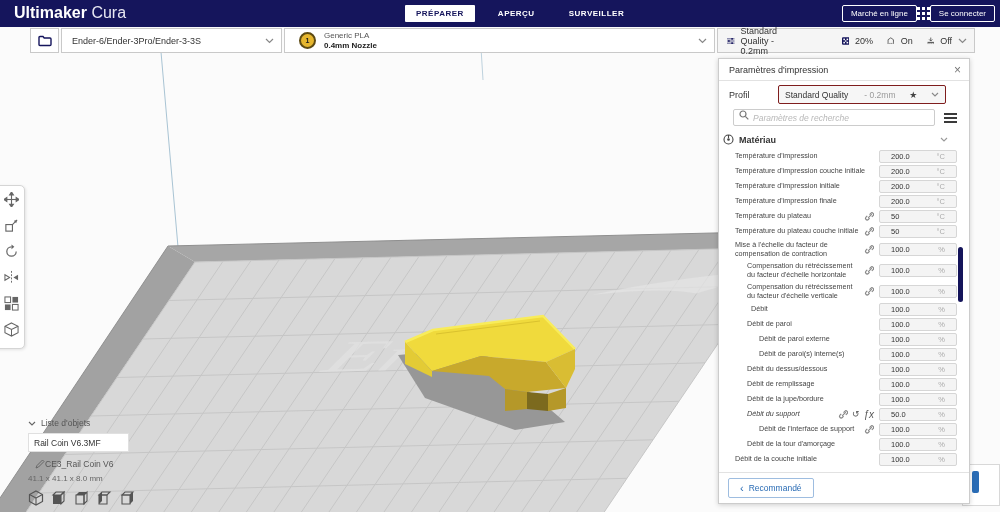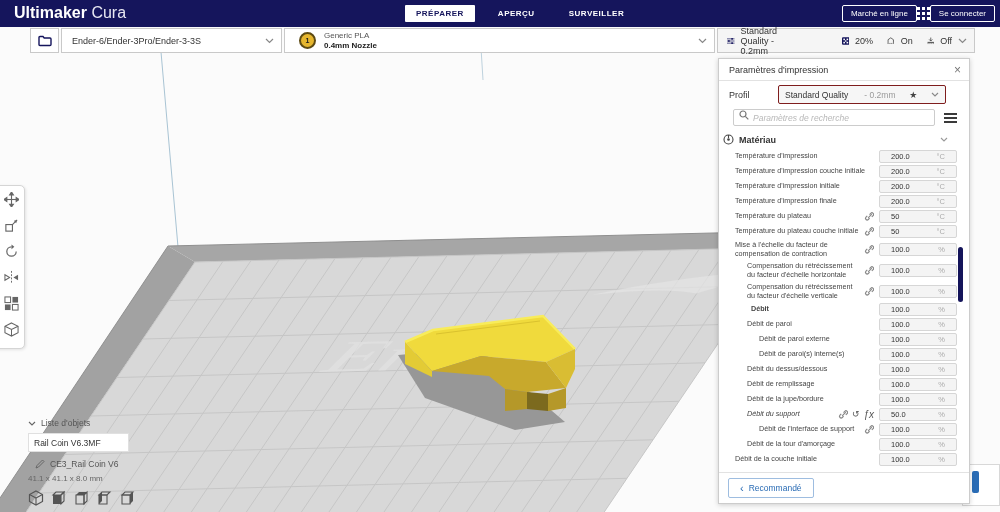--- a/index.html
+++ b/index.html
@@ -28,21 +28,21 @@
   .mat-top{font-size:8px;color:#555}.mat-bot{font-size:8px;font-weight:700;color:#222}
   .sq-label{font-size:9px;color:#333}
   .mini{font-size:9px;color:#333}
   
   .tool-col{position:absolute;left:-8px;top:185px;width:33px;height:164px;background:#fff;border:1px solid #d5d5d5;border-radius:0 5px 5px 0;box-shadow:1px 1px 3px rgba(0,0,0,.1);z-index:6;display:flex;flex-direction:column;align-items:flex-end;padding:6px 5px 0 0;gap:11px}
   .tool-col .ticon{width:15px;height:15px;cursor:pointer}
   
   .objlist{position:absolute;left:28px;top:418px;z-index:6;font-size:8.5px;color:#555}
   .objlist .hdr{display:flex;align-items:center;gap:5px;cursor:pointer}
   .objname{margin-top:5px;width:101px;height:19px;background:#fff;border:1px solid #e0e0e0;display:flex;align-items:center;padding:0 5px;font-size:8.5px;color:#333}
-  .projrow{margin-top:7px;display:flex;align-items:center;gap:5px;padding-left:7px}
+  .projrow{margin-top:7px;display:flex;align-items:center;padding-left:7px}
   .dims{margin-top:5px;font-size:8px;color:#666}
   .viewcubes{margin-top:7px;display:flex;gap:7px}
   .viewcubes svg{cursor:pointer}
   
   .panel{position:absolute;left:718px;top:58px;width:252px;height:446px;background:#fff;border:1px solid #ccc;box-shadow:0 1px 5px rgba(0,0,0,.18);z-index:8}
   .panel-hd{height:22px;border-bottom:1px solid #e2e2e2;display:flex;align-items:center;padding:0 8px 0 10px}
   .panel-hd .ttl{font-size:9px;color:#333}
   .panel-hd .x{margin-left:auto;font-size:12px;color:#777;cursor:pointer;line-height:1}
   .prof-row{position:absolute;left:0;top:26px;width:100%;height:20px;display:flex;align-items:center;padding:0 10px}
   .prof-label{font-size:9px;color:#333}
@@ -473,21 +473,21 @@
               <path d="M4.5 5.1 L3.2 6.4 a1.6 1.6 0 0 0 2.3 2.3 L6.8 7.4" transform="translate(-1.2,-1.2)"></path>
             </g>
           </svg>
         </div>
         <div class="field">
           <span>100.0</span>
           <span class="unit">%</span>
         </div>
       </div>
       <div class="srow">
-        <div class="lbl" style="padding-left: 16px; font-weight: bold;">Débit</div>
+        <div class="lbl" style="padding-left: 16px;">Débit</div>
         <div class="icons"></div>
         <div class="field">
           <span>100.0</span>
           <span class="unit">%</span>
         </div>
       </div>
       <div class="srow">
         <div class="lbl" style="padding-left: 12px;">Débit de paroi</div>
         <div class="icons"></div>
         <div class="field">

